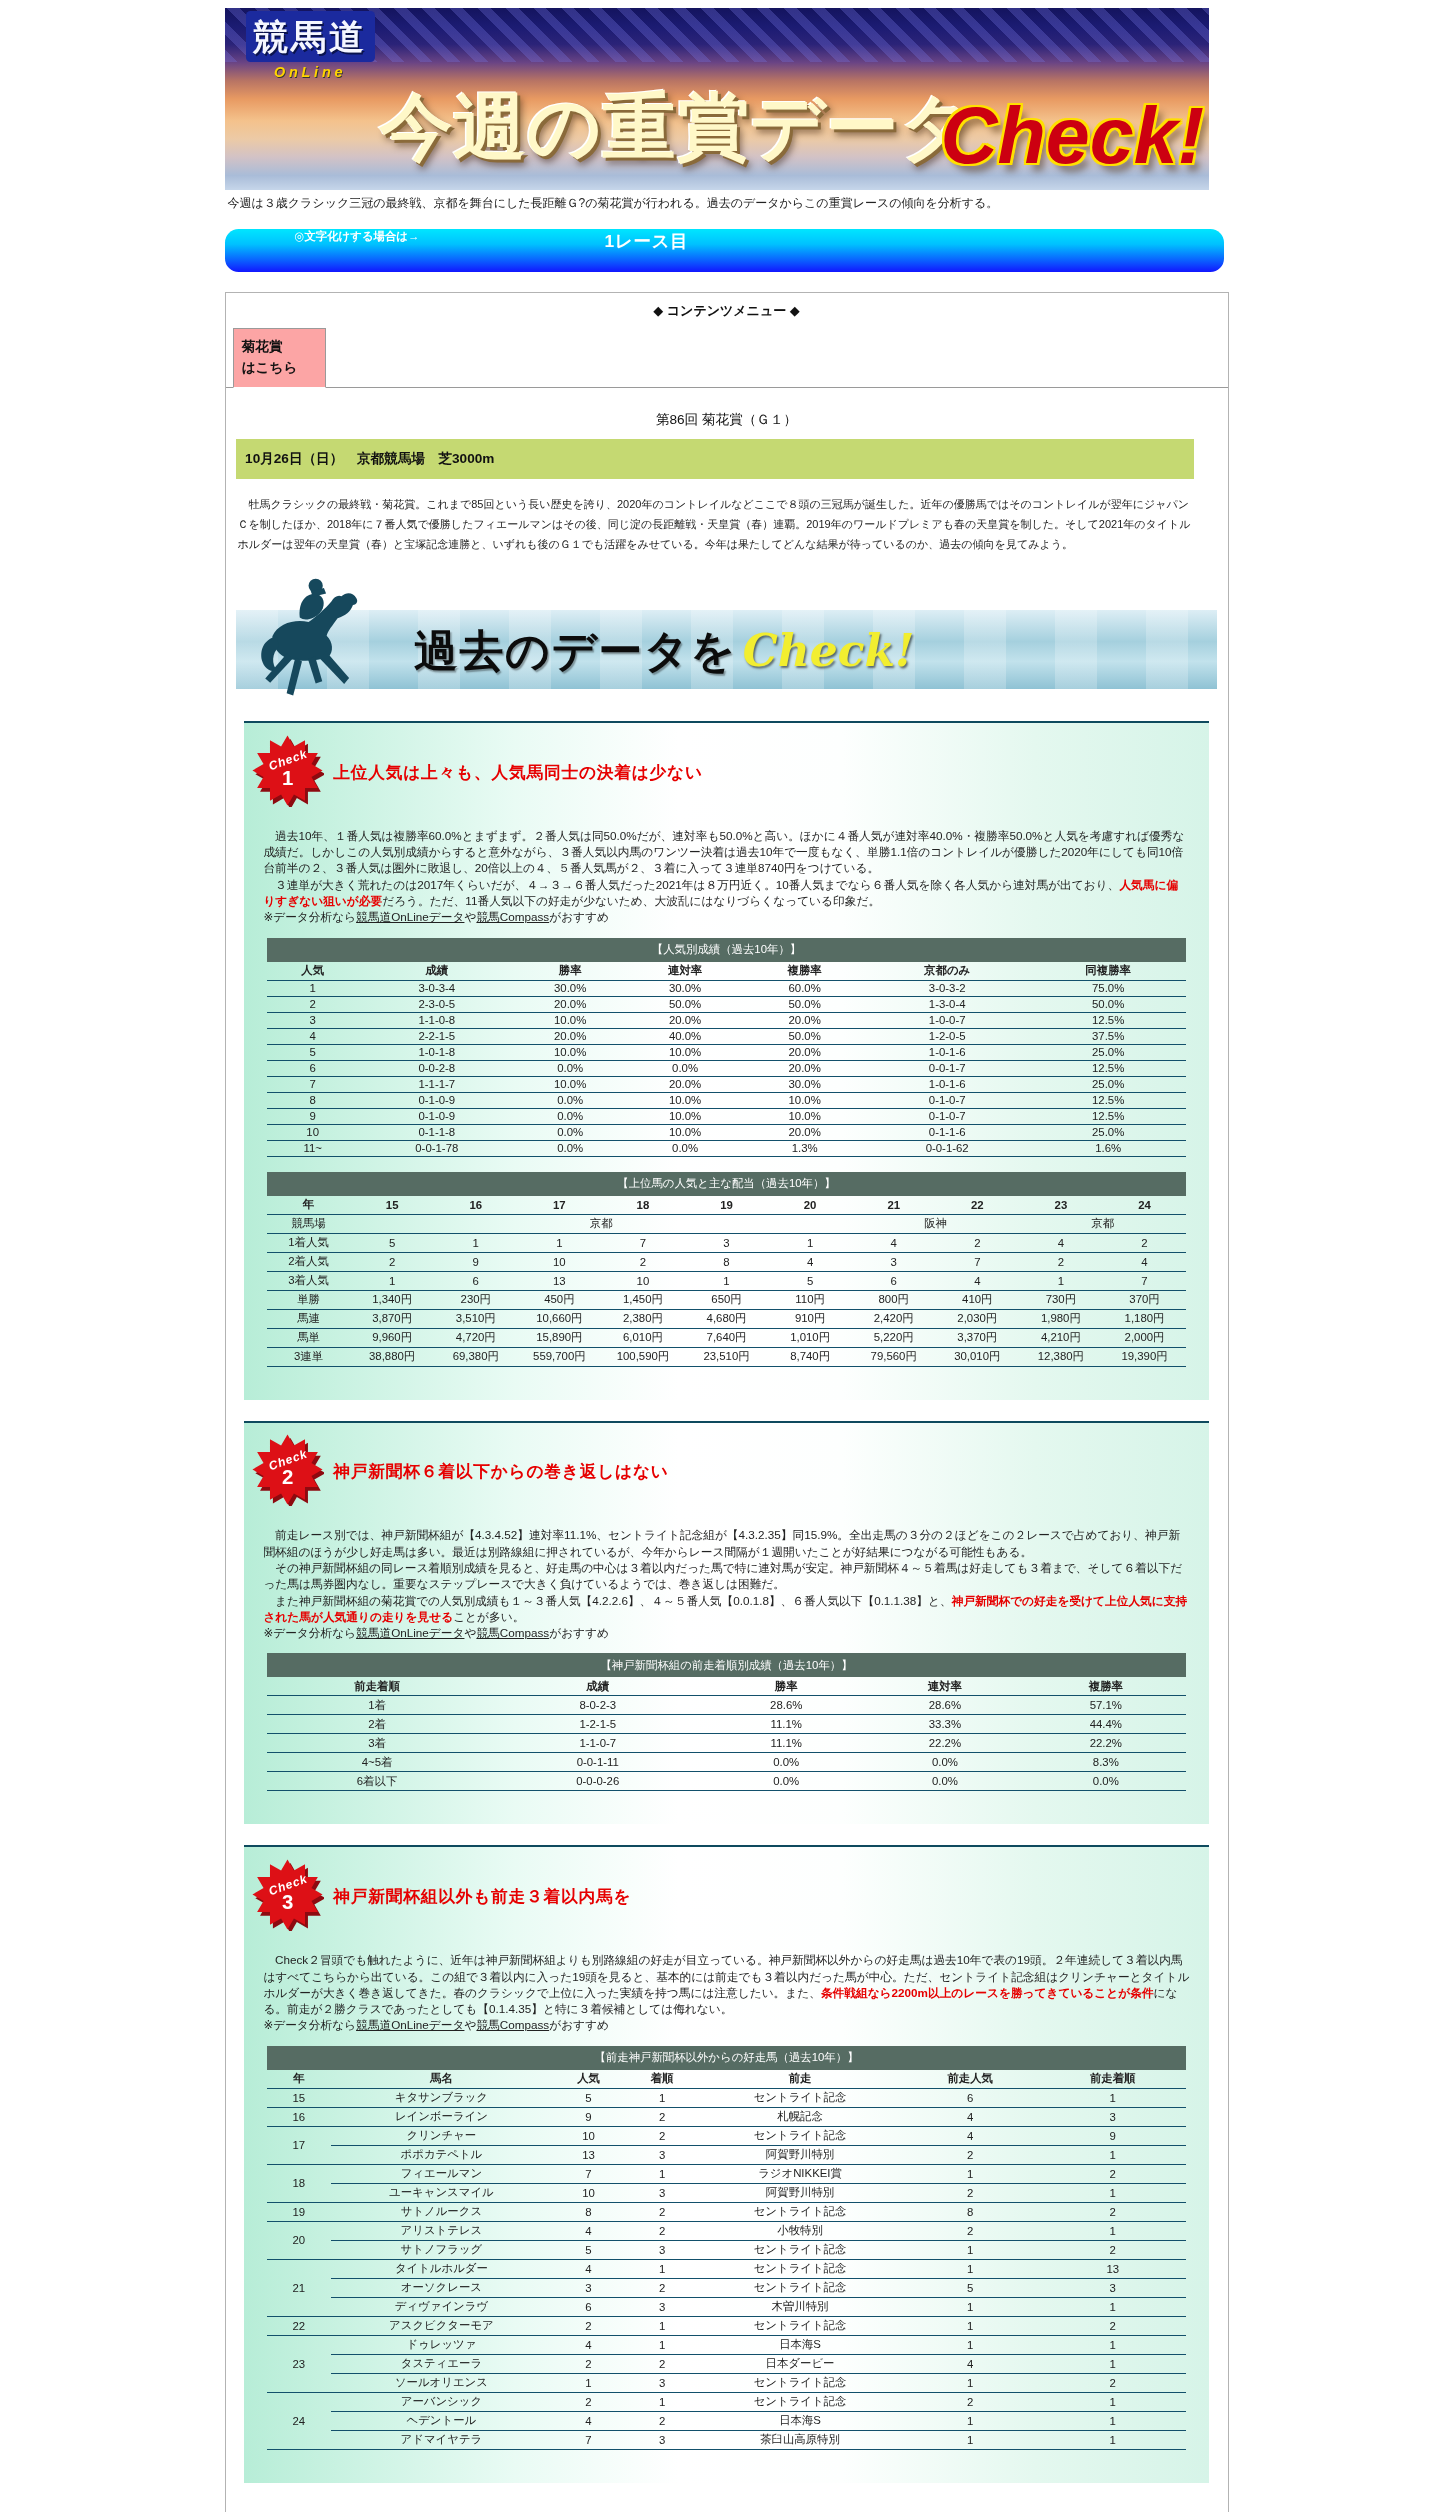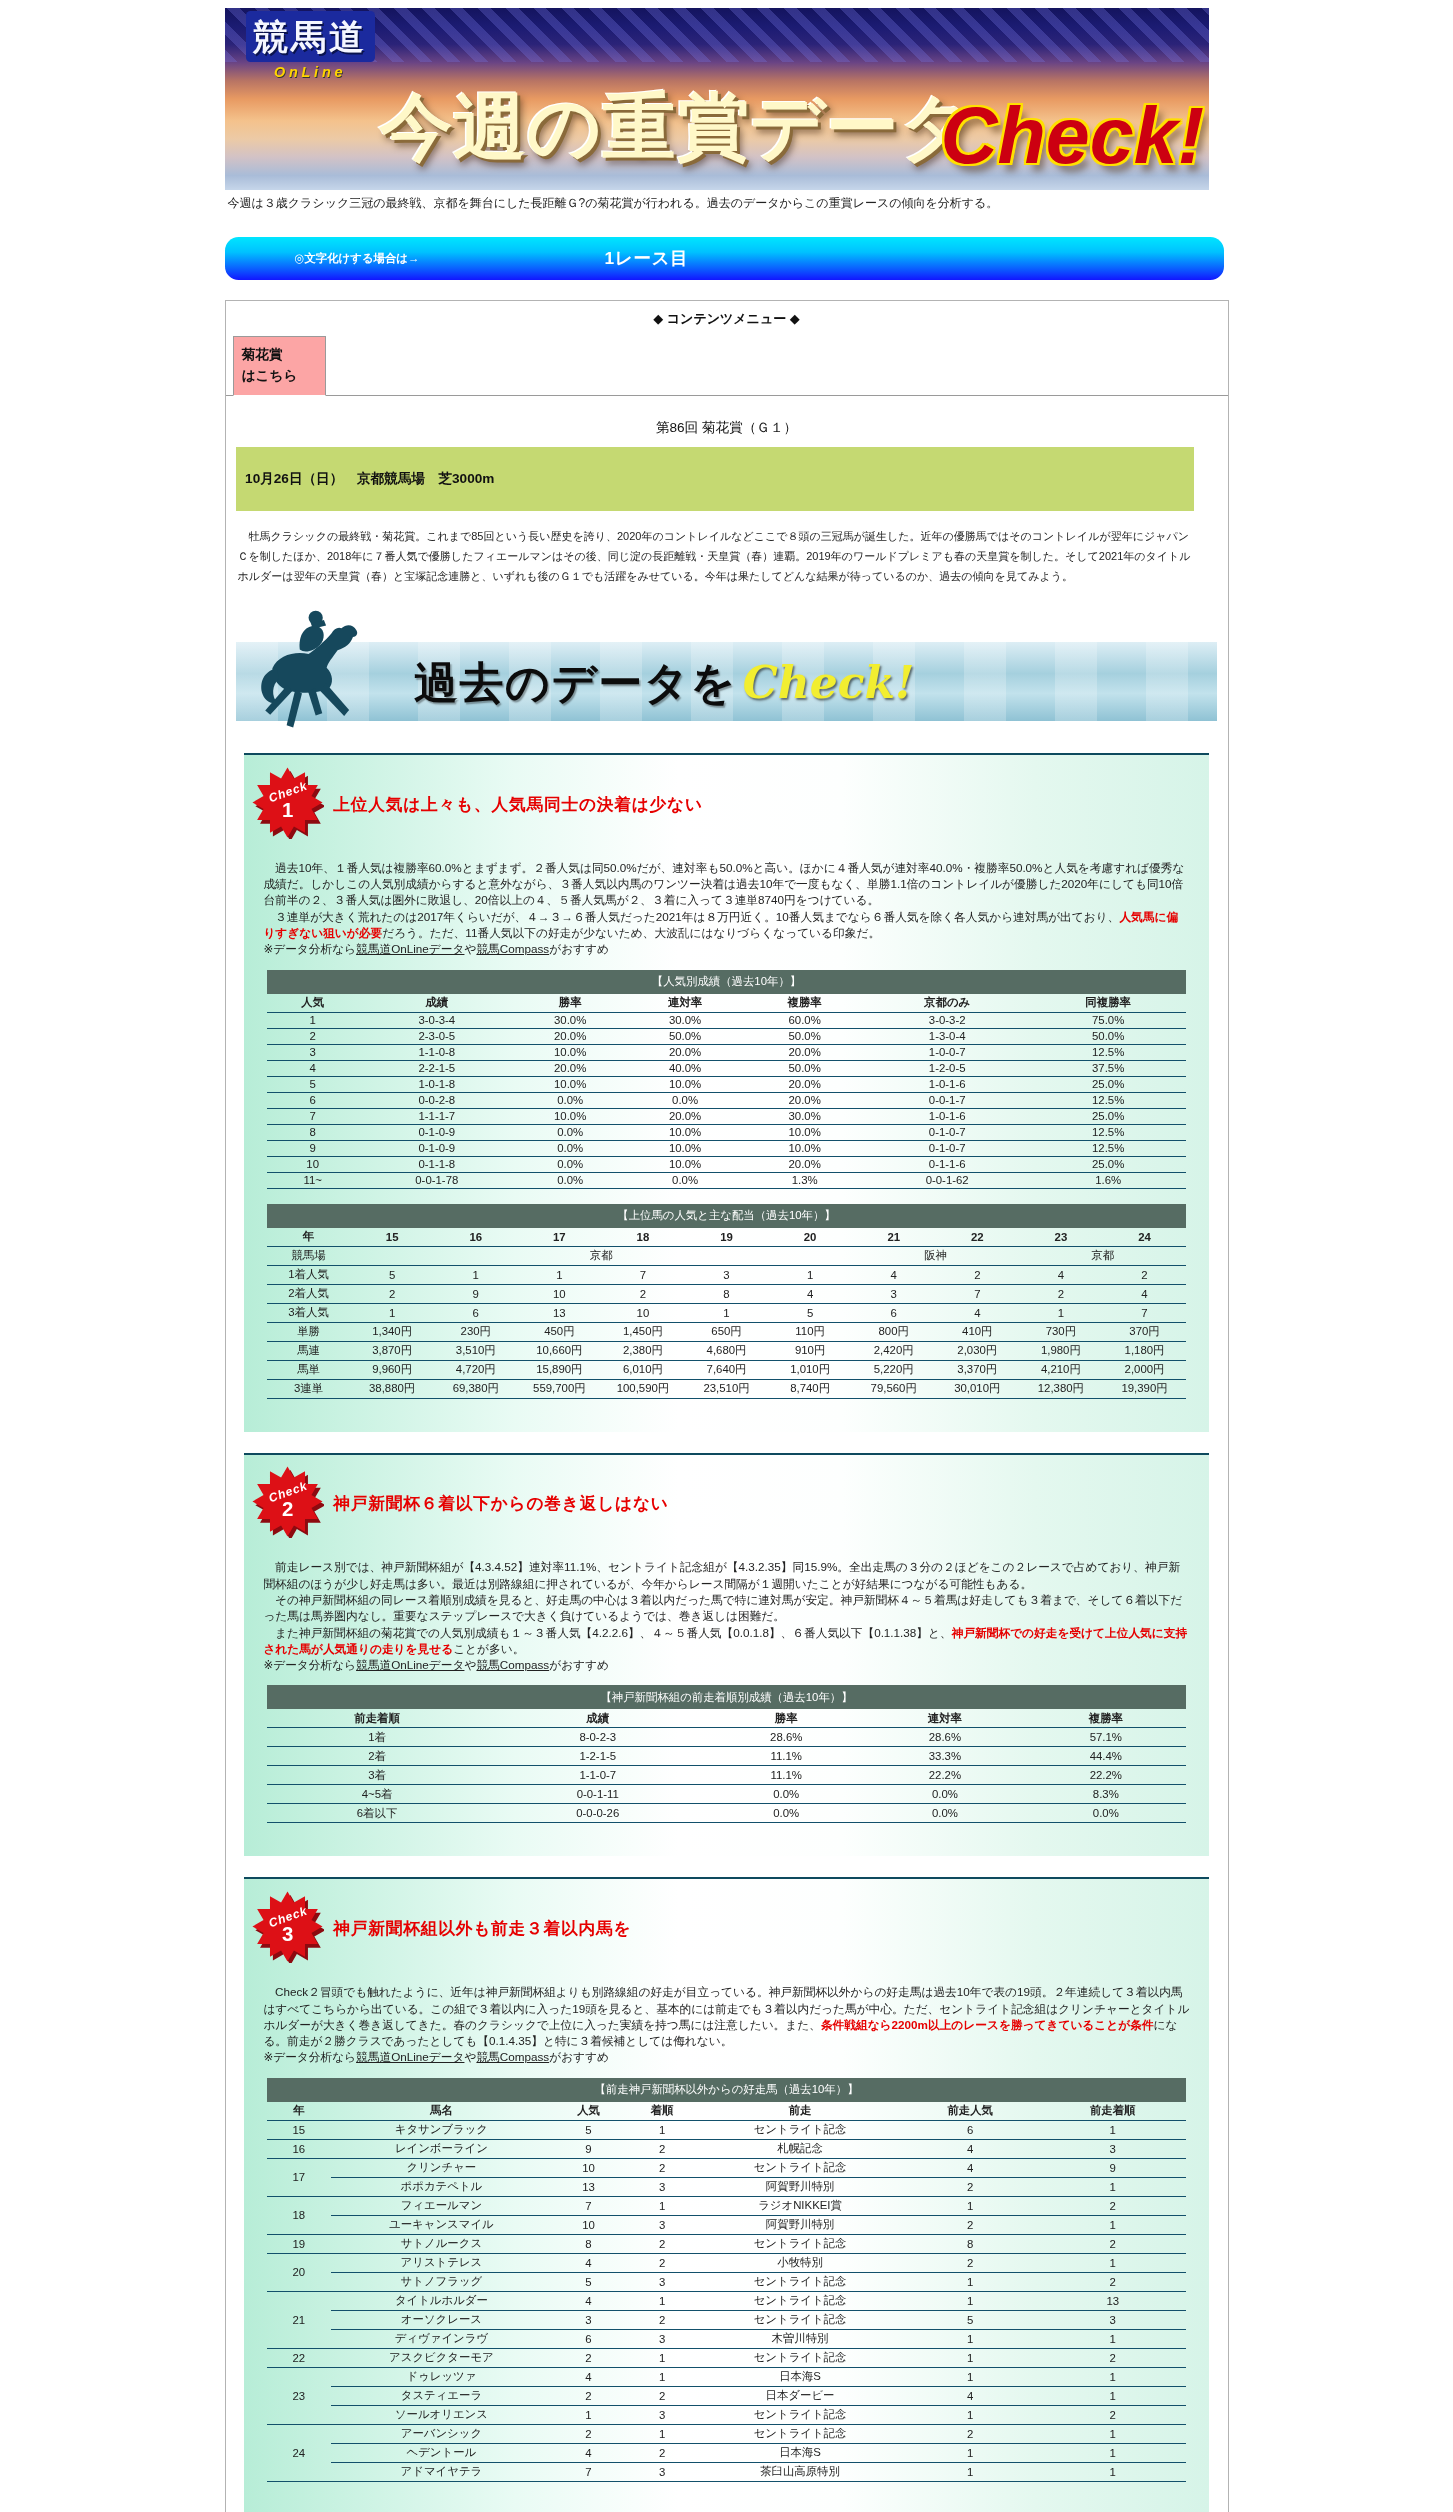--- a/index.html
+++ b/index.html
@@ -16,35 +16,35 @@
     padding:3px 7.6px 1.5px;border-radius:4.5px;letter-spacing:3px;text-shadow:1.5px 1.5px 0 #0a134d;}
   .logo-sub{display:block;margin-top:1.5px;font-size:14.4px;font-weight:bold;font-style:italic;color:#ffd400;
     letter-spacing:3.8px;text-shadow:0.8px 0.8px 0 #333;}
   .hero-title{position:absolute;left:155px;bottom:12px;font-size:73px;font-weight:bold;letter-spacing:0.8px;
     color:#fff8c8;text-shadow:3px 3px 0 #8a6a3a,-1.5px -1.5px 0 #ffffff,4.5px 6px 7.6px rgba(40,20,10,.5);white-space:nowrap;}
   .hero-accent{position:absolute;right:4.5px;bottom:7.6px;font-size:79px;font-weight:bold;font-style:italic;
     color:#cc0011;text-shadow:2.3px 0 0 #ffe000,-2.3px 0 0 #ffe000,0 2.3px 0 #ffe000,0 -2.3px 0 #ffe000,2.3px 2.3px 0 #ffe000,-2.3px -2.3px 0 #ffe000,2.3px -2.3px 0 #ffe000,-2.3px 2.3px 0 #ffe000,6px 7.6px 7.6px rgba(60,30,0,.45);}
   .lead{font-size:12px;margin:5.3px 0 0 3px;}
 
   
-  .bluebar{margin-top:25px;height:43px;width:999px;border-radius:13.6px;display:flex;align-items:center;
+  .bluebar{margin-top:17px;height:43px;width:999px;border-radius:13.6px;display:flex;
     background:linear-gradient(180deg,#00e6ff 0%,#00c2ff 35%,#0b5bff 75%,#1216ff 100%);color:#fff;}
   .bluebar .small{font-size:11.4px;font-weight:bold;margin-left:70px;}
   .bluebar .big{font-size:17.4px;font-weight:bold;margin-left:185px;letter-spacing:0.8px;}
 
   
   .container{margin-top:19.7px;border:0.8px solid #b3b3b3;background:#fff;padding-bottom:10.6px;}
   .menu-title{text-align:center;font-size:13px;font-weight:bold;padding:9.8px 0 3px;color:#111;}
   .tabrow{position:relative;border-bottom:0.8px solid #9a9a9a;height:59px;margin-top:4.5px;}
   .tab{position:absolute;left:7.6px;bottom:-0.8px;min-width:76px;background:#fca5a5;border:0.8px solid #9a9a9a;
     border-bottom:0.8px solid #fff;padding:6.8px 7.6px 8.3px;font-size:13.6px;font-weight:bold;line-height:1.55;color:#111;}
 
   .race{padding:0 10.6px;}
   .race-title{font-size:13.6px;margin:23px 0 10.6px;color:#111;text-align:center;}
-  .greenbar{background:#c5d972;font-size:13.6px;font-weight:bold;color:#111;padding:23px 9px;margin-right:23px;}
+  .greenbar{background:#c5d972;font-size:13.6px;font-weight:bold;color:#111;padding:11px 9px;margin-right:23px;}
   .intro{font-size:11px;line-height:20px;margin:15px 21px 10.6px 1.5px;}
 
   
   .hero2{position:relative;height:144px;margin:3px 0 12px;}
   .band{position:absolute;left:0;right:0;top:45px;height:79px;
     background:linear-gradient(180deg,#ddeef5 0%,#a5d0de 40%,#c2e2ec 65%,#8fc2d4 100%);}
   .band::after{content:"";position:absolute;inset:0;
     background:repeating-linear-gradient(90deg,rgba(255,255,255,.22) 0 42px,rgba(0,0,0,0) 42px 91px);}
   .horse{position:absolute;left:6px;top:0;height:148px;width:132px;}
   .hero2-text{position:absolute;left:178px;top:57px;white-space:nowrap;}

